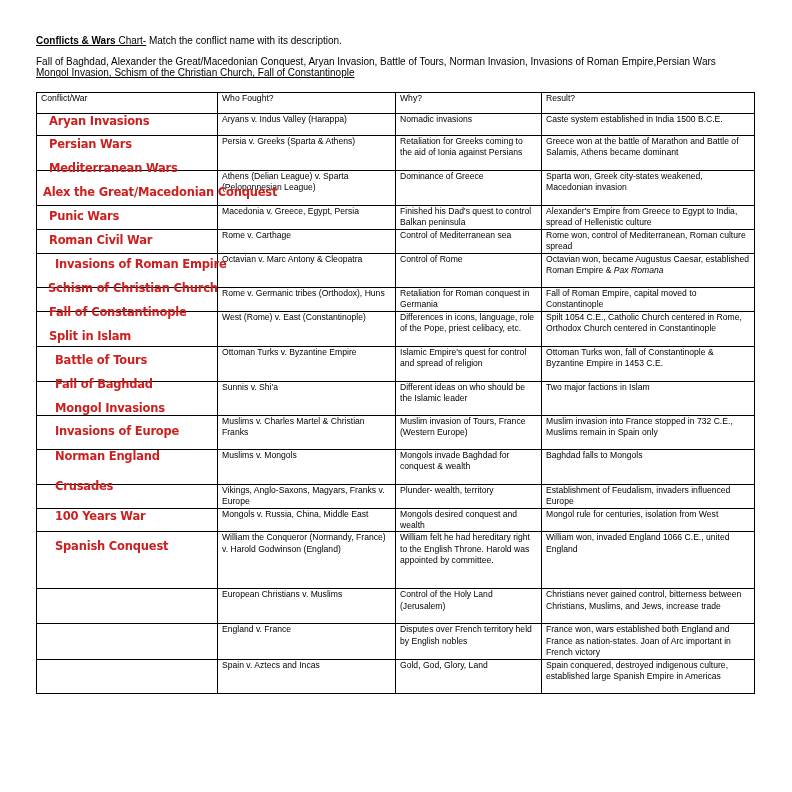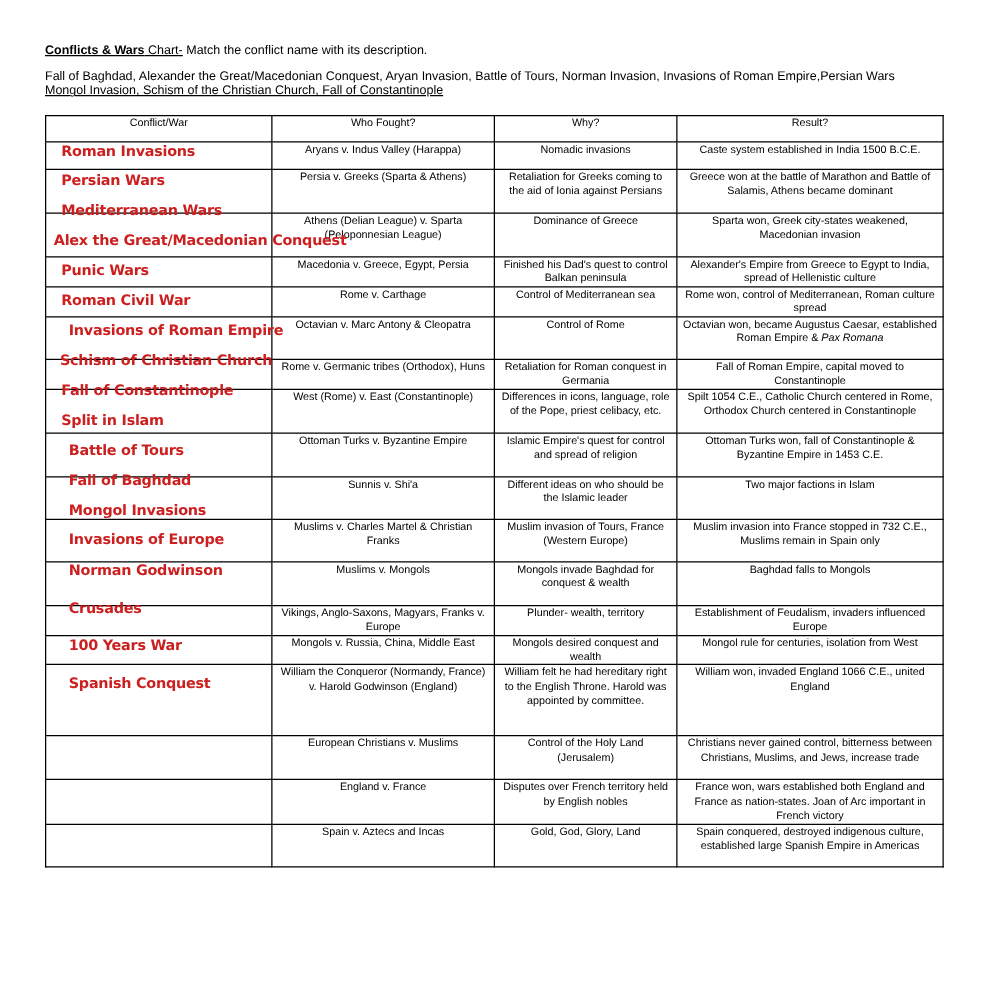--- a/index.html
+++ b/index.html
@@ -2,21 +2,21 @@
 <html><head>
   <meta charset="utf-8">
   <style>
     html, body { margin: 0; padding: 0; background: #ffffff; }
     body { width: 792px; height: 792px; position: relative; overflow: hidden; font-family: "Liberation Sans", sans-serif; color: #000; }
     .title { position: absolute; left: 36px; top: 35px; font-size: 10px; white-space: nowrap; }
     .title .bold { font-weight: bold; text-decoration: underline; }
     .title .chart { text-decoration: underline; }
     .wordbank { position: absolute; left: 36px; top: 56px; width: 720px; font-size: 10px; line-height: 11.4px; }
     .wordbank .lastline { text-decoration: underline; }
-    table.chart-table { position: absolute; left: 36px; top: 92px; border-collapse: collapse; table-layout: fixed; width: 718px; text-align: center; }
+    table.chart-table { position: absolute; left: 36px; top: 92px; border-collapse: collapse; table-layout: fixed; width: 718px; }
     table.chart-table td { border: 1px solid #000; vertical-align: top; font-size: 8.6px; line-height: 11.4px; padding: 0 4px; overflow: visible; }
     col.c1 { width: 181px; } col.c2 { width: 178px; } col.c3 { width: 146px; } col.c4 { width: 213px; }
     .overlay { position: absolute; left: 0; top: 0; width: 792px; height: 792px; pointer-events: none; }
     .answer { position: absolute; color: #cc1f1f; font-family: "DejaVu Sans", sans-serif; font-weight: bold; font-size: 11.5px; white-space: nowrap; letter-spacing: -0.2px; pointer-events: auto; }
     .ital { font-style: italic; }
   </style>
 </head>
 <body>
 
 <div class="title">
@@ -147,31 +147,31 @@
   <tr style="height:34px">
         <td></td>
         <td>Spain v. Aztecs and Incas</td>
         <td>Gold, God, Glory, Land</td>
         <td>Spain conquered, destroyed indigenous culture, established large Spanish Empire in Americas</td>
       </tr>
 </tbody>
   </table>
 
 <div class="overlay">
-  <div class="answer" style="left:49px;top:114px">Roman Invasions</div>
+  <div class="answer" style="left:49px;top:114px">Aryan Invasions</div>
   <div class="answer" style="left:49px;top:137px">Persian Wars</div>
   <div class="answer" style="left:49px;top:161px">Mediterranean Wars</div>
   <div class="answer" style="left:43px;top:185px">Alex the Great/Macedonian Conquest</div>
   <div class="answer" style="left:49px;top:209px">Punic Wars</div>
   <div class="answer" style="left:49px;top:233px">Roman Civil War</div>
   <div class="answer" style="left:55px;top:257px">Invasions of Roman Empire</div>
   <div class="answer" style="left:48px;top:281px">Schism of Christian Church</div>
   <div class="answer" style="left:49px;top:305px">Fall of Constantinople</div>
   <div class="answer" style="left:49px;top:329px">Split in Islam</div>
   <div class="answer" style="left:55px;top:353px">Battle of Tours</div>
   <div class="answer" style="left:55px;top:377px">Fall of Baghdad</div>
   <div class="answer" style="left:55px;top:401px">Mongol Invasions</div>
   <div class="answer" style="left:55px;top:424px">Invasions of Europe</div>
-  <div class="answer" style="left:55px;top:449px">Norman Godwinson</div>
+  <div class="answer" style="left:55px;top:449px">Norman England</div>
   <div class="answer" style="left:55px;top:479px">Crusades</div>
   <div class="answer" style="left:55px;top:509px">100 Years War</div>
   <div class="answer" style="left:55px;top:539px">Spanish Conquest</div>
 </div>
 
 </body></html>

